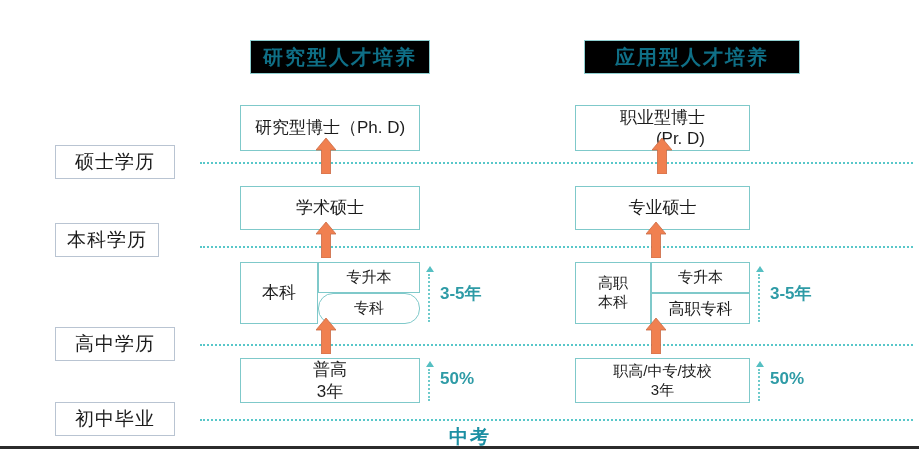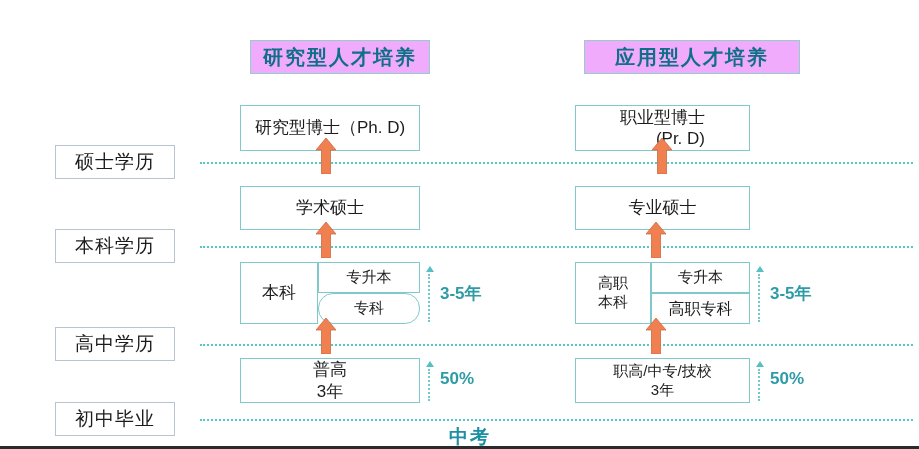--- a/index.html
+++ b/index.html
@@ -23,21 +23,21 @@
     background:#ffffff;
     color:#1c1c1c;
     font-size:19px;
     display:flex;align-items:center;justify-content:center;
     letter-spacing:1px;
   }
 
   
   .col-header{
     border:1px solid #8fcfd0;
-    background:#f0abfc;
+    background:#000000;
     color:#0f6f86;
     font-size:20px;
     font-weight:bold;
     display:flex;align-items:center;justify-content:center;
     letter-spacing:2px;
   }
 
   
   .node{
     border:1px solid #7fc9ca;
@@ -95,21 +95,21 @@
 <body>
 
 <div id="stage">
 
   <div class="abs col-header" style="left:250px;top:40px;width:180px;height:34px;">研究型人才培养</div>
 
   <div class="abs col-header" style="left:584px;top:40px;width:216px;height:34px;">应用型人才培养</div>
 
   <div class="abs tier-label" style="left:55px;top:145px;width:120px;height:34px;text-align:right;">硕士学历</div>
 
-  <div class="abs tier-label" style="left:55px;top:229px;width:120px;height:34px;">本科学历</div>
+  <div class="abs tier-label" style="left:55px;top:223px;width:104px;height:34px;">本科学历</div>
 
   <div class="abs tier-label" style="left:55px;top:327px;width:120px;height:34px;">高中学历</div>
 
   <div class="abs tier-label" style="left:55px;top:402px;width:120px;height:34px;">初中毕业</div>
 
   <div class="abs hline" style="left:200px;top:162px;width:713px;"></div>
   <div class="abs hline" style="left:200px;top:246px;width:713px;"></div>
   <div class="abs hline" style="left:200px;top:344px;width:713px;"></div>
   <div class="abs hline" style="left:200px;top:419px;width:713px;"></div>
 

